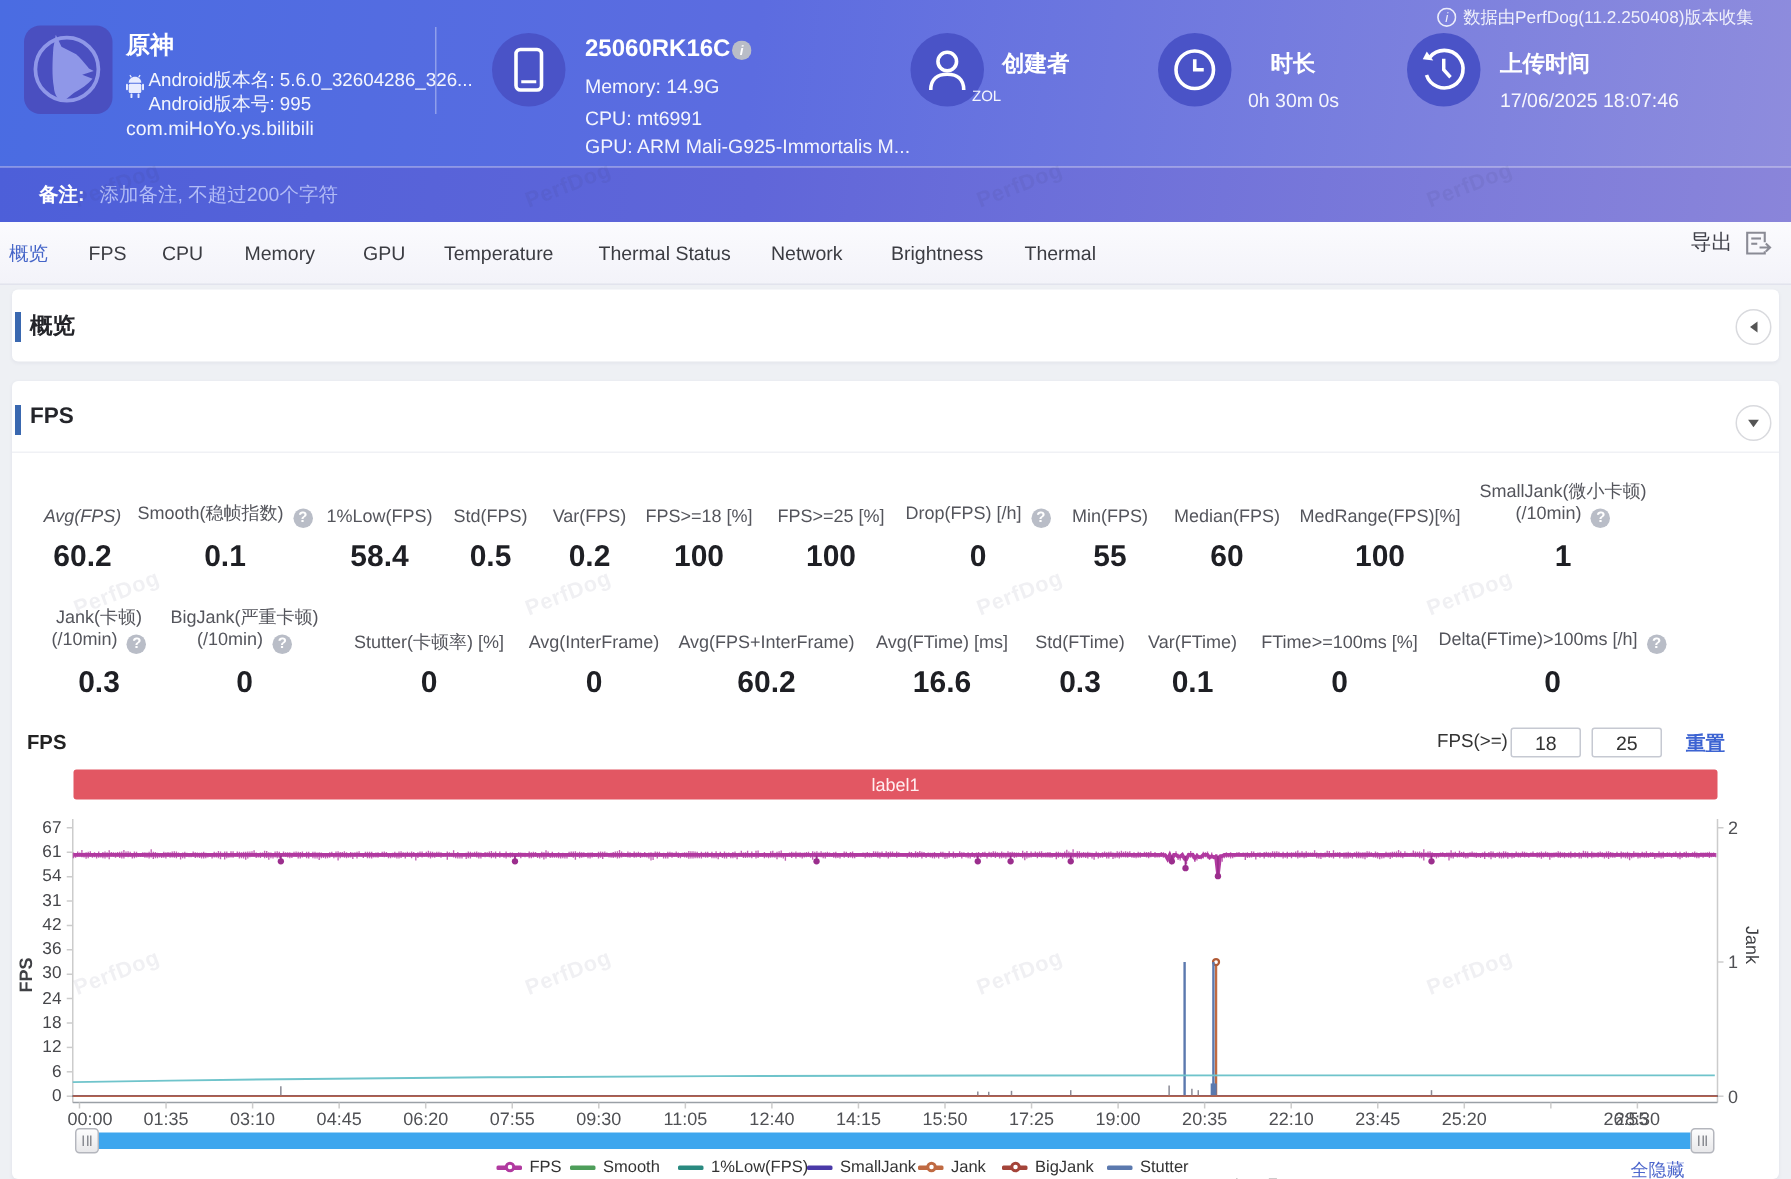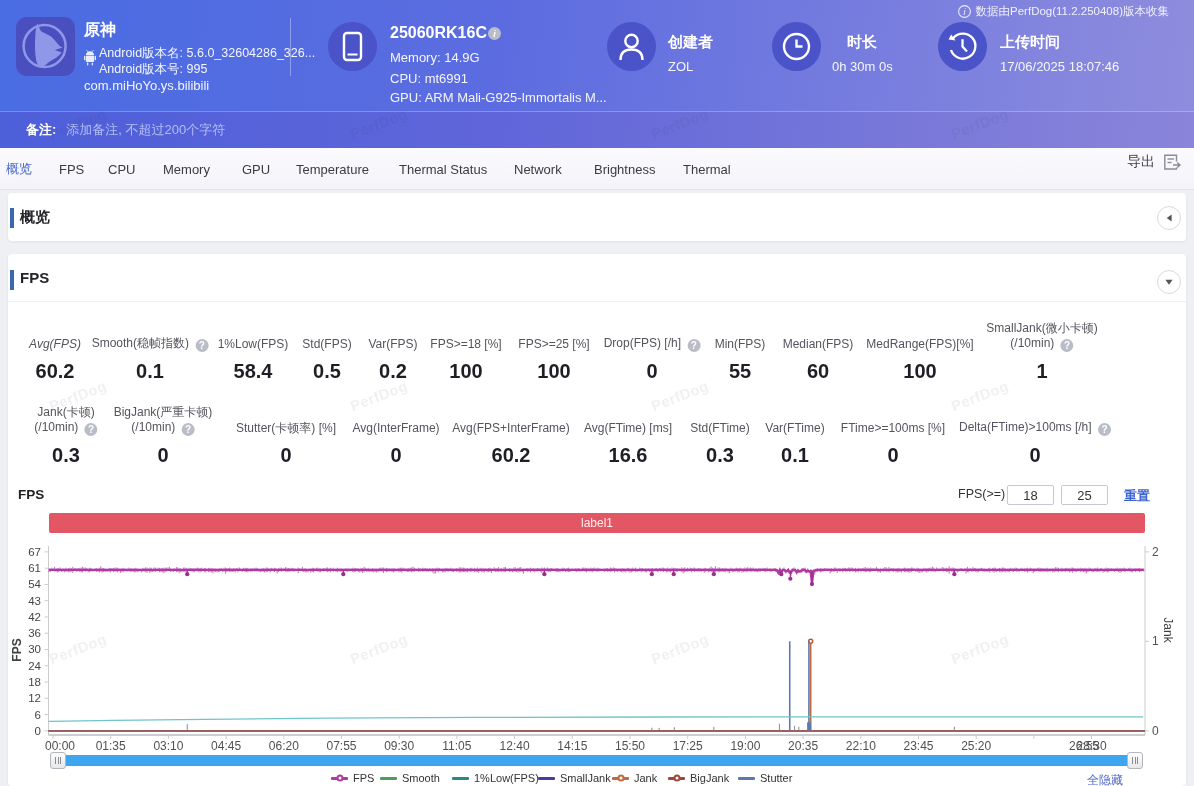--- a/index.html
+++ b/index.html
@@ -127,21 +127,21 @@
 
   <div class="hdr-circle" style="left:607px;">
     <svg width="49" height="49" viewBox="0 0 49 49">
         <g fill="none" stroke="#fff" stroke-width="2.4">
       <circle cx="24.5" cy="19" r="6.2"></circle>
       <path d="M 13.5,38 C 13.5,30.5 18.3,27.5 24.5,27.5 C 30.7,27.5 35.5,30.5 35.5,38"></path>
         </g>
     </svg>
   </div>
   <div class="hdr-bold-sm" style="left:668px; top:33px;">创建者</div>
-  <div class="hdr-sub" style="left:668px; top:59px; font-size:13px;">ZOL</div>
+  <div class="hdr-sub" style="left:648px; top:59px; font-size:10px;">ZOL</div>
 
   <div class="hdr-circle" style="left:772px;">
     <svg width="49" height="49" viewBox="0 0 49 49">
         <g fill="none" stroke="#fff" stroke-width="2.4">
       <circle cx="24.5" cy="24.5" r="12.5"></circle>
       <path d="M 24.5,17.5 L 24.5,24.5 L 30.5,24.5"></path>
         </g>
     </svg>
   </div>
   <div class="hdr-bold-sm" style="left:831px; top:33px;padding-left:16px;">时长</div>
@@ -448,21 +448,21 @@
     <line x1="789.7378947368421" y1="730.8" x2="789.7378947368421" y2="641.3499999999999" stroke="#5b79ae" stroke-width="1.6"></line>
     <line x1="808.9307368421051" y1="730.8" x2="808.9307368421051" y2="641.3499999999999" stroke="#5b79ae" stroke-width="1.6"></line>
     <rect x="807.112947368421" y="722.30225" width="4" height="8.49775" fill="#5b79ae"></rect>
     <path d="M48.5,721.4 L113.7,720.4 L204.8,719.3 L326.3,718.2 L478.2,717.4 L660.4,717.0 L842.6,716.9 L1143.2,716.9 " fill="none" stroke="#6fc4cb" stroke-width="1.3"></path>
     <line x1="48.5" y1="730.8" x2="1145" y2="730.8" stroke="#b4624a" stroke-width="1.2"></line>
   </svg>
 <div id="axis-labels">
     <div class="ytick" style="left: 1px; top: 551.9px;">67</div>
     <div class="ytick" style="left: 1px; top: 568.164px;">61</div>
     <div class="ytick" style="left: 1px; top: 584.427px;">54</div>
-    <div class="ytick" style="left: 1px; top: 600.691px;">43</div>
+    <div class="ytick" style="left: 1px; top: 600.691px;">31</div>
     <div class="ytick" style="left: 1px; top: 616.955px;">42</div>
     <div class="ytick" style="left: 1px; top: 633.218px;">36</div>
     <div class="ytick" style="left: 1px; top: 649.482px;">30</div>
     <div class="ytick" style="left: 1px; top: 665.745px;">24</div>
     <div class="ytick" style="left: 1px; top: 682.009px;">18</div>
     <div class="ytick" style="left: 1px; top: 698.273px;">12</div>
     <div class="ytick" style="left: 1px; top: 714.536px;">6</div>
     <div class="ytick" style="left: 1px; top: 730.8px;">0</div>
     <div class="ytick-r" style="top: 551.9px;">2</div>
     <div class="ytick-r" style="top: 641.35px;">1</div>

